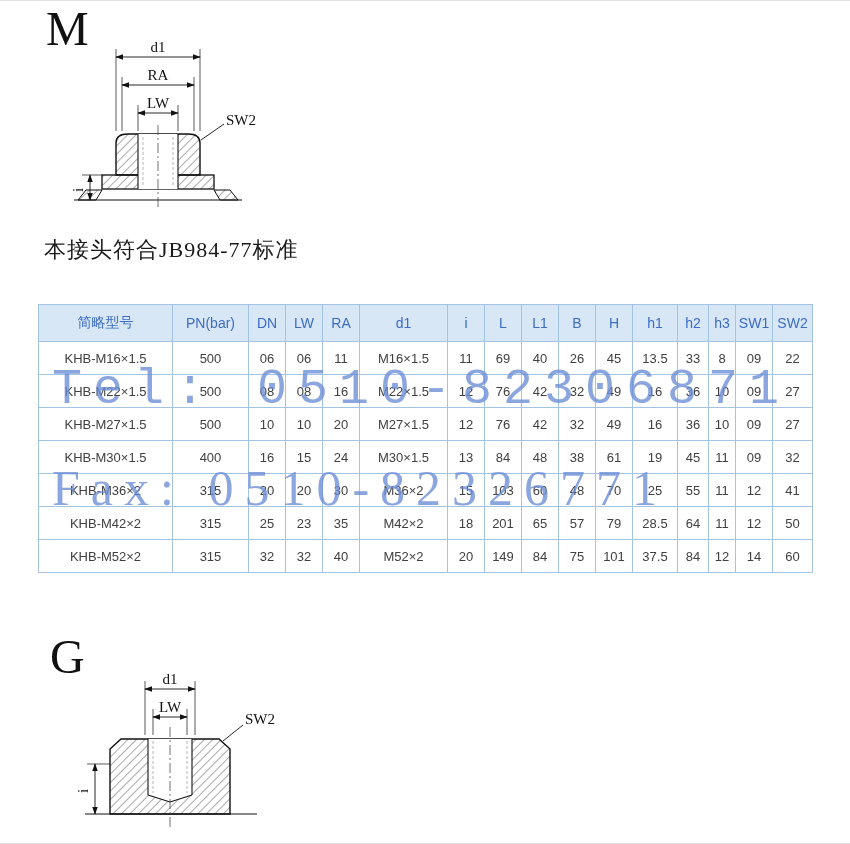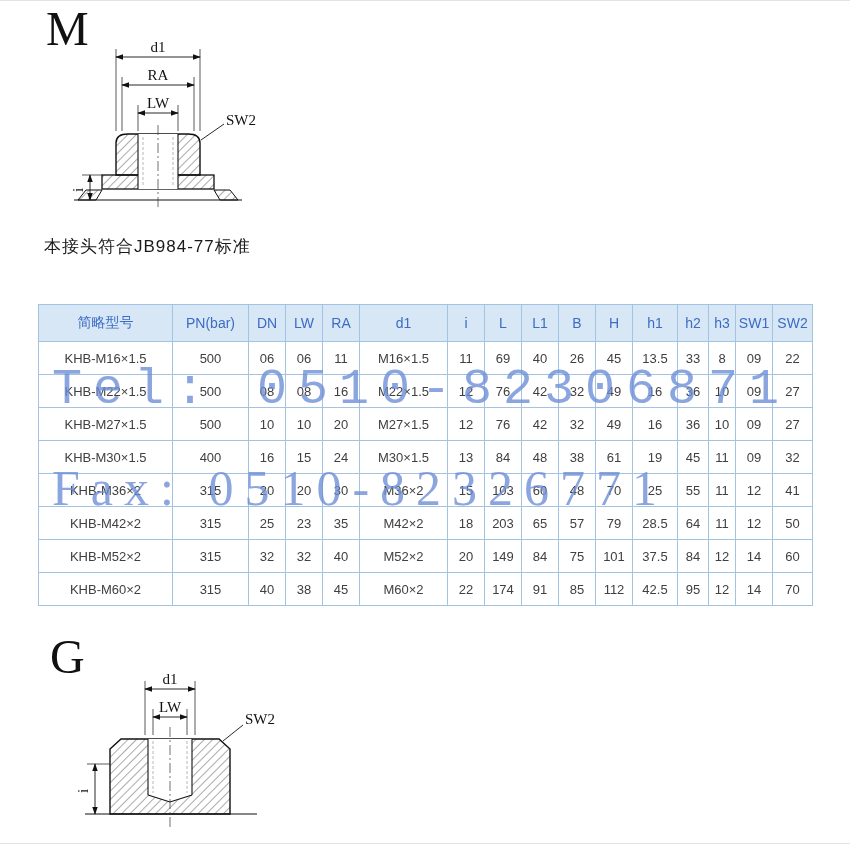--- a/index.html
+++ b/index.html
@@ -24,23 +24,23 @@
   .section-label.m { left: 46px; top: 4px; }
   .section-label.g { left: 50px; top: 632px; }
 
   .diagram-m-wrap { position: absolute; left: 38px; top: 36px; }
   .diagram-g-wrap { position: absolute; left: 45px; top: 668px; }
 
   .m-caption {
     position: absolute;
     left: 44px;
     top: 234px;
-    font-size: 17px;
+    font-size: 22px;
     color: #1a1a1a;
-    font-family: Liberation Sans, sans-serif;
+    font-family: Liberation Serif, serif;
     letter-spacing: 1px;
   }
 
   .table-wrap { position: absolute; left: 38px; top: 303px; }
   .spec-table {
     border-collapse: collapse;
     table-layout: fixed;
     width: 774px;
     padding-left: 40px;
   }
@@ -286,21 +286,21 @@
             <td>41</td>
           </tr>
           <tr>
             <td>KHB-M42×2</td>
             <td>315</td>
             <td>25</td>
             <td>23</td>
             <td>35</td>
             <td>M42×2</td>
             <td>18</td>
-            <td>203</td>
+            <td>201</td>
             <td>65</td>
             <td>57</td>
             <td>79</td>
             <td>28.5</td>
             <td>64</td>
             <td>11</td>
             <td>12</td>
             <td>50</td>
           </tr>
           <tr>
@@ -313,38 +313,20 @@
             <td>20</td>
             <td>149</td>
             <td>84</td>
             <td>75</td>
             <td>101</td>
             <td>37.5</td>
             <td>84</td>
             <td>12</td>
             <td>14</td>
             <td>60</td>
-          </tr>
-          <tr>
-            <td>KHB-M60×2</td>
-            <td>315</td>
-            <td>40</td>
-            <td>38</td>
-            <td>45</td>
-            <td>M60×2</td>
-            <td>22</td>
-            <td>174</td>
-            <td>91</td>
-            <td>85</td>
-            <td>112</td>
-            <td>42.5</td>
-            <td>95</td>
-            <td>12</td>
-            <td>14</td>
-            <td>70</td>
           </tr>
         </tbody>
     </table>
   </div>
 
   <div class="watermark tel">Tel: 0510-82306871</div>
   <div class="watermark fax">Fax: 0510-82326771</div>
 
   <div class="section-label g">G</div>
 

